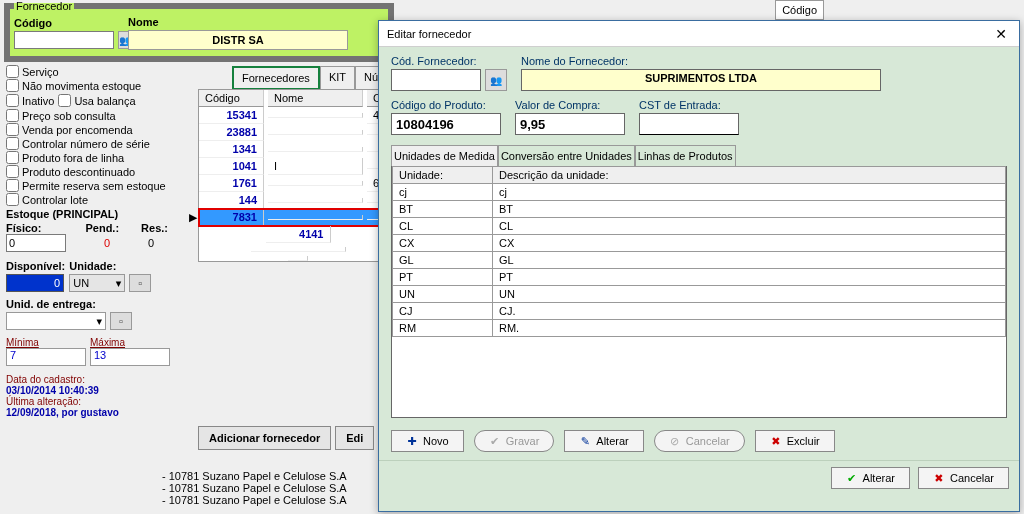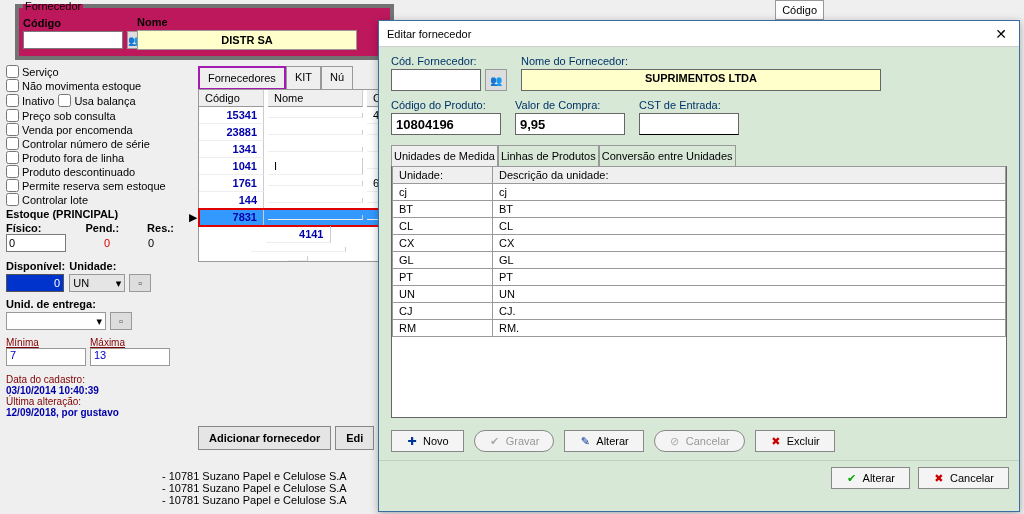--- a/index.html
+++ b/index.html
@@ -1,19 +1,19 @@
 <!DOCTYPE html>
 <html><head>
 <meta charset="utf-8">
 <style>
   * { box-sizing: border-box; font-family: Tahoma, Arial, sans-serif; font-size: 11px; }
   body { margin:0; padding:0; background:#efefef; width:1024px; height:514px; overflow:hidden; position:relative;}
   
   .left-panel { position:absolute; left:0; top:0; width:198px; padding:4px 6px; }
-  fieldset { border:4px solid #737373; margin:0 0 4px 11px; padding:2px 4px 6px 4px; background:#be185d; }
+  fieldset { border:6px solid #737373; margin:0 0 4px 0; padding:2px 4px 6px 4px; background:#bef264; }
   legend { padding:0 2px; }
   .label-sm { font-weight:bold; display:block; margin:2px 0;}
   .row { display:flex; gap:4px; align-items:center; }
   .txt { border:1px solid #7a7a7a; background:#fff; height:18px; padding:0 3px; }
   .icon-btn { border:1px solid #999; background:#ddd; width:22px; height:18px; display:inline-flex; align-items:center; justify-content:center; color:#555;}
   .nome-field { background:#ffffcc; border:1px solid #999; height:20px; display:flex; align-items:center; justify-content:center; font-weight:bold; width:220px;}
   .chk { display:flex; align-items:center; gap:3px; margin:1px 0; white-space:nowrap;}
   .chk input { margin:0; }
   .stock-num { border:1px solid #7a7a7a; background:#fff; height:18px; width:50px; text-align:left; padding:0 2px;}
   .red { color:#d00; }
@@ -21,21 +21,21 @@
   .disp-bar { background:#0033cc; color:#fff; border:1px solid #555; height:18px; display:flex; align-items:center; justify-content:flex-end; padding:0 3px; width:58px;}
   .combo { border:1px solid #999; background:#e5e5e5; height:18px; width:56px; display:flex; align-items:center; padding:0 3px; justify-content:space-between;}
   .mini-link { color:#800000; text-decoration:underline; font-size:10px;}
   .mini-val { border:1px solid #999; background:#fff; height:18px; width:80px; padding:0 3px; color:#0000cc;}
   .meta { color:#800000; font-size:10px;}
   .meta-val { color:#0000aa; font-weight:bold; font-size:10px;}
   
   .mid-panel { position:absolute; left:198px; top:65px; width:200px;}
   .tabs { display:flex; }
   .tab { border:1px solid #999; background:#efefef; padding:4px 8px; border-bottom:none; position:relative; top:1px;}
-  .tab.hl { border:2px solid #a21caf;}
+  .tab.hl { border:2px solid #15803d;margin-left:34px;}
   .mid-table { border:1px solid #999; background:#fff; }
   .mid-th, .mid-td { border-right:1px solid #ccc; border-bottom:1px solid #eee; padding:2px 6px; text-align:left;}
   .mid-th { background:#efefef; border-bottom:1px solid #999;}
   .row-sel { background:#3399ff; color:#fff; outline:2px solid #e00000; outline-offset:-1px;}
   .row-arrow { position:absolute; left:-10px; color:#000;}
   .add-btn { border:1px solid #888; background:#e5e5e5; padding:5px 10px; font-weight:bold; margin-top:4px;}
   
   .bottom-lines { position:absolute; left:162px; top:470px; font-size:11px;}
   .bottom-lines div { white-space:nowrap; }
   
@@ -147,21 +147,21 @@
       </label>
     <label class="chk">
         <input type="checkbox" style="">
         <span>Controlar lote</span>
       </label>
   </div>
   <div class="label-sm">Estoque (PRINCIPAL)</div>
   <div class="row">
     <div><span style="font-weight:bold">Físico:</span></div>
     <div style="margin-left:40px"><span style="font-weight:bold">Pend.:</span></div>
-    <div style="margin-left:24px"><span style="font-weight:bold">Res.:</span></div>
+    <div style="margin-left:18px"><span style="font-weight:bold">Res.:</span></div>
   </div>
   <div class="row">
     <input class="stock-num" style="width: 60px;" value="0">
     <span class="red" style="width:40px;text-align:right">0</span>
     <span style="width:40px;text-align:right">0</span>
   </div>
   <div class="row" style="margin-top:6px">
     <div>
       <span class="label-sm">Disponível:</span>
       <div class="disp-bar">
@@ -306,22 +306,22 @@
         <span class="mlabel">Valor de Compra:</span>
         <input class="mfield" style="width: 110px;" value="9,95">
       </div>
       <div>
         <span class="mlabel">CST de Entrada:</span>
         <input class="mfield" style="width: 100px; border-bottom: 1px solid rgb(0, 0, 0);" value="">
       </div>
     </div>
     <div class="mod-tabs">
       <div class="mod-tab active"><span>Unidades de Medida</span></div>
+      <div class="mod-tab"><span>Conversão entre Unidades</span></div>
       <div class="mod-tab"><span>Linhas de Produtos</span></div>
-      <div class="mod-tab"><span>Conversão entre Unidades</span></div>
     </div>
     <div class="um-area">
       <table class="um-table">
         <thead>
             <tr>
           <th style="width:100px">Unidade:</th>
           <th>Descrição da unidade:</th>
         </tr>
           </thead>
         <tbody id="um-rows">

